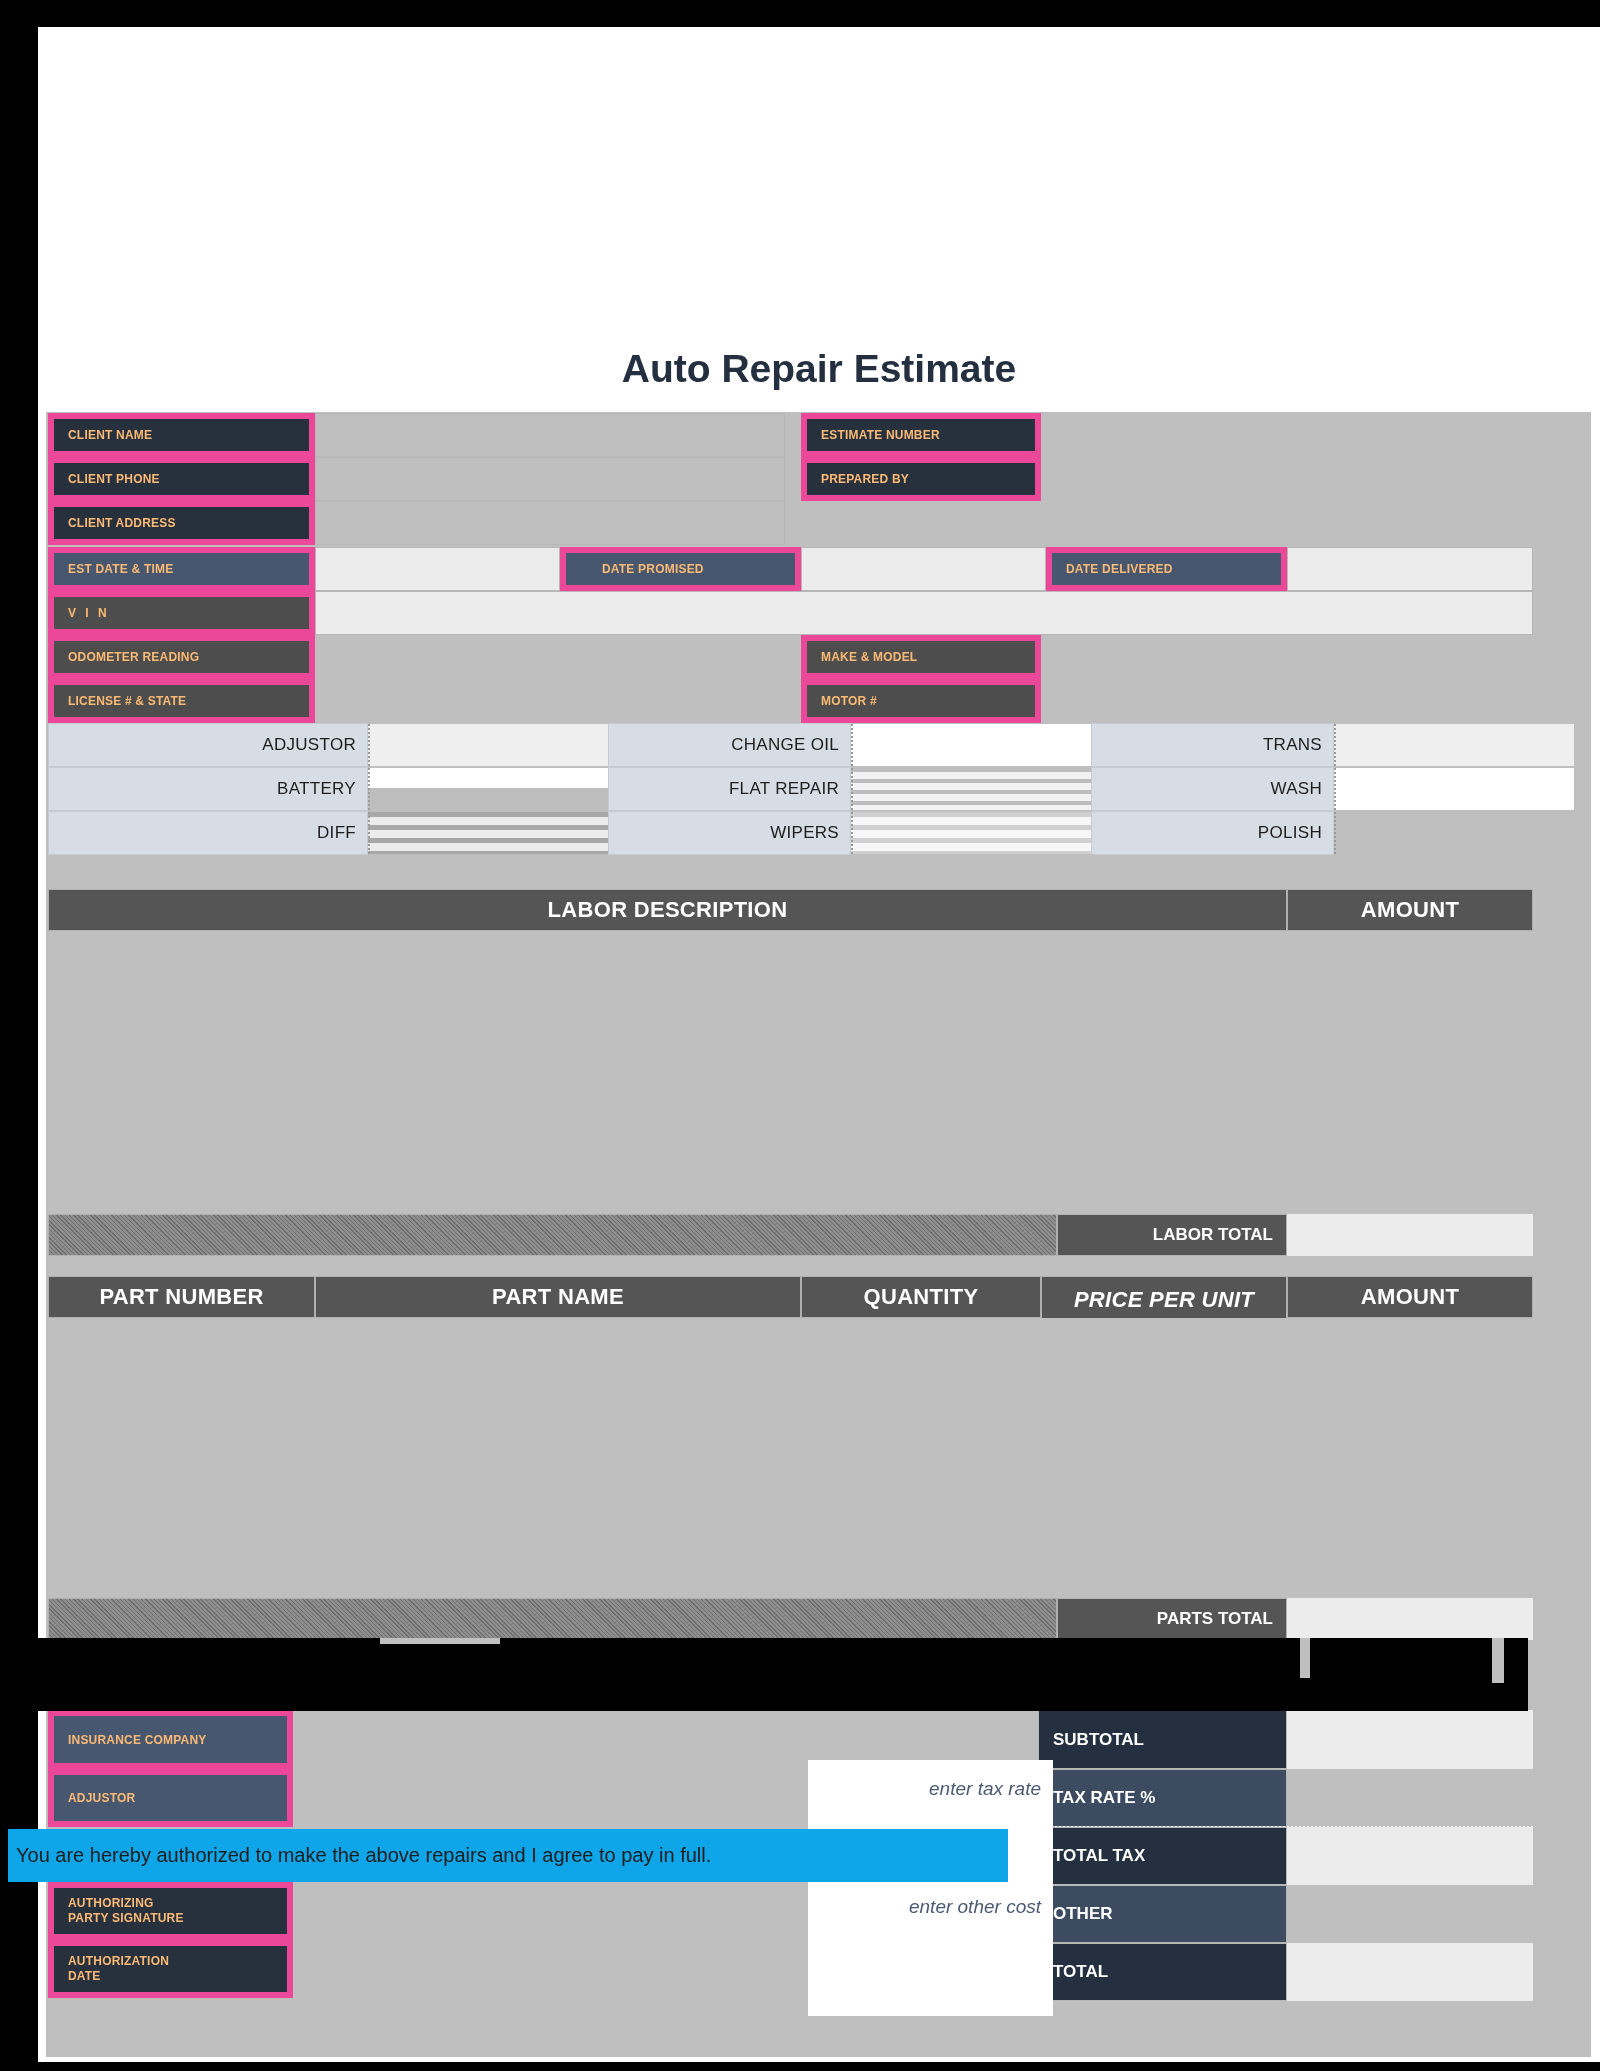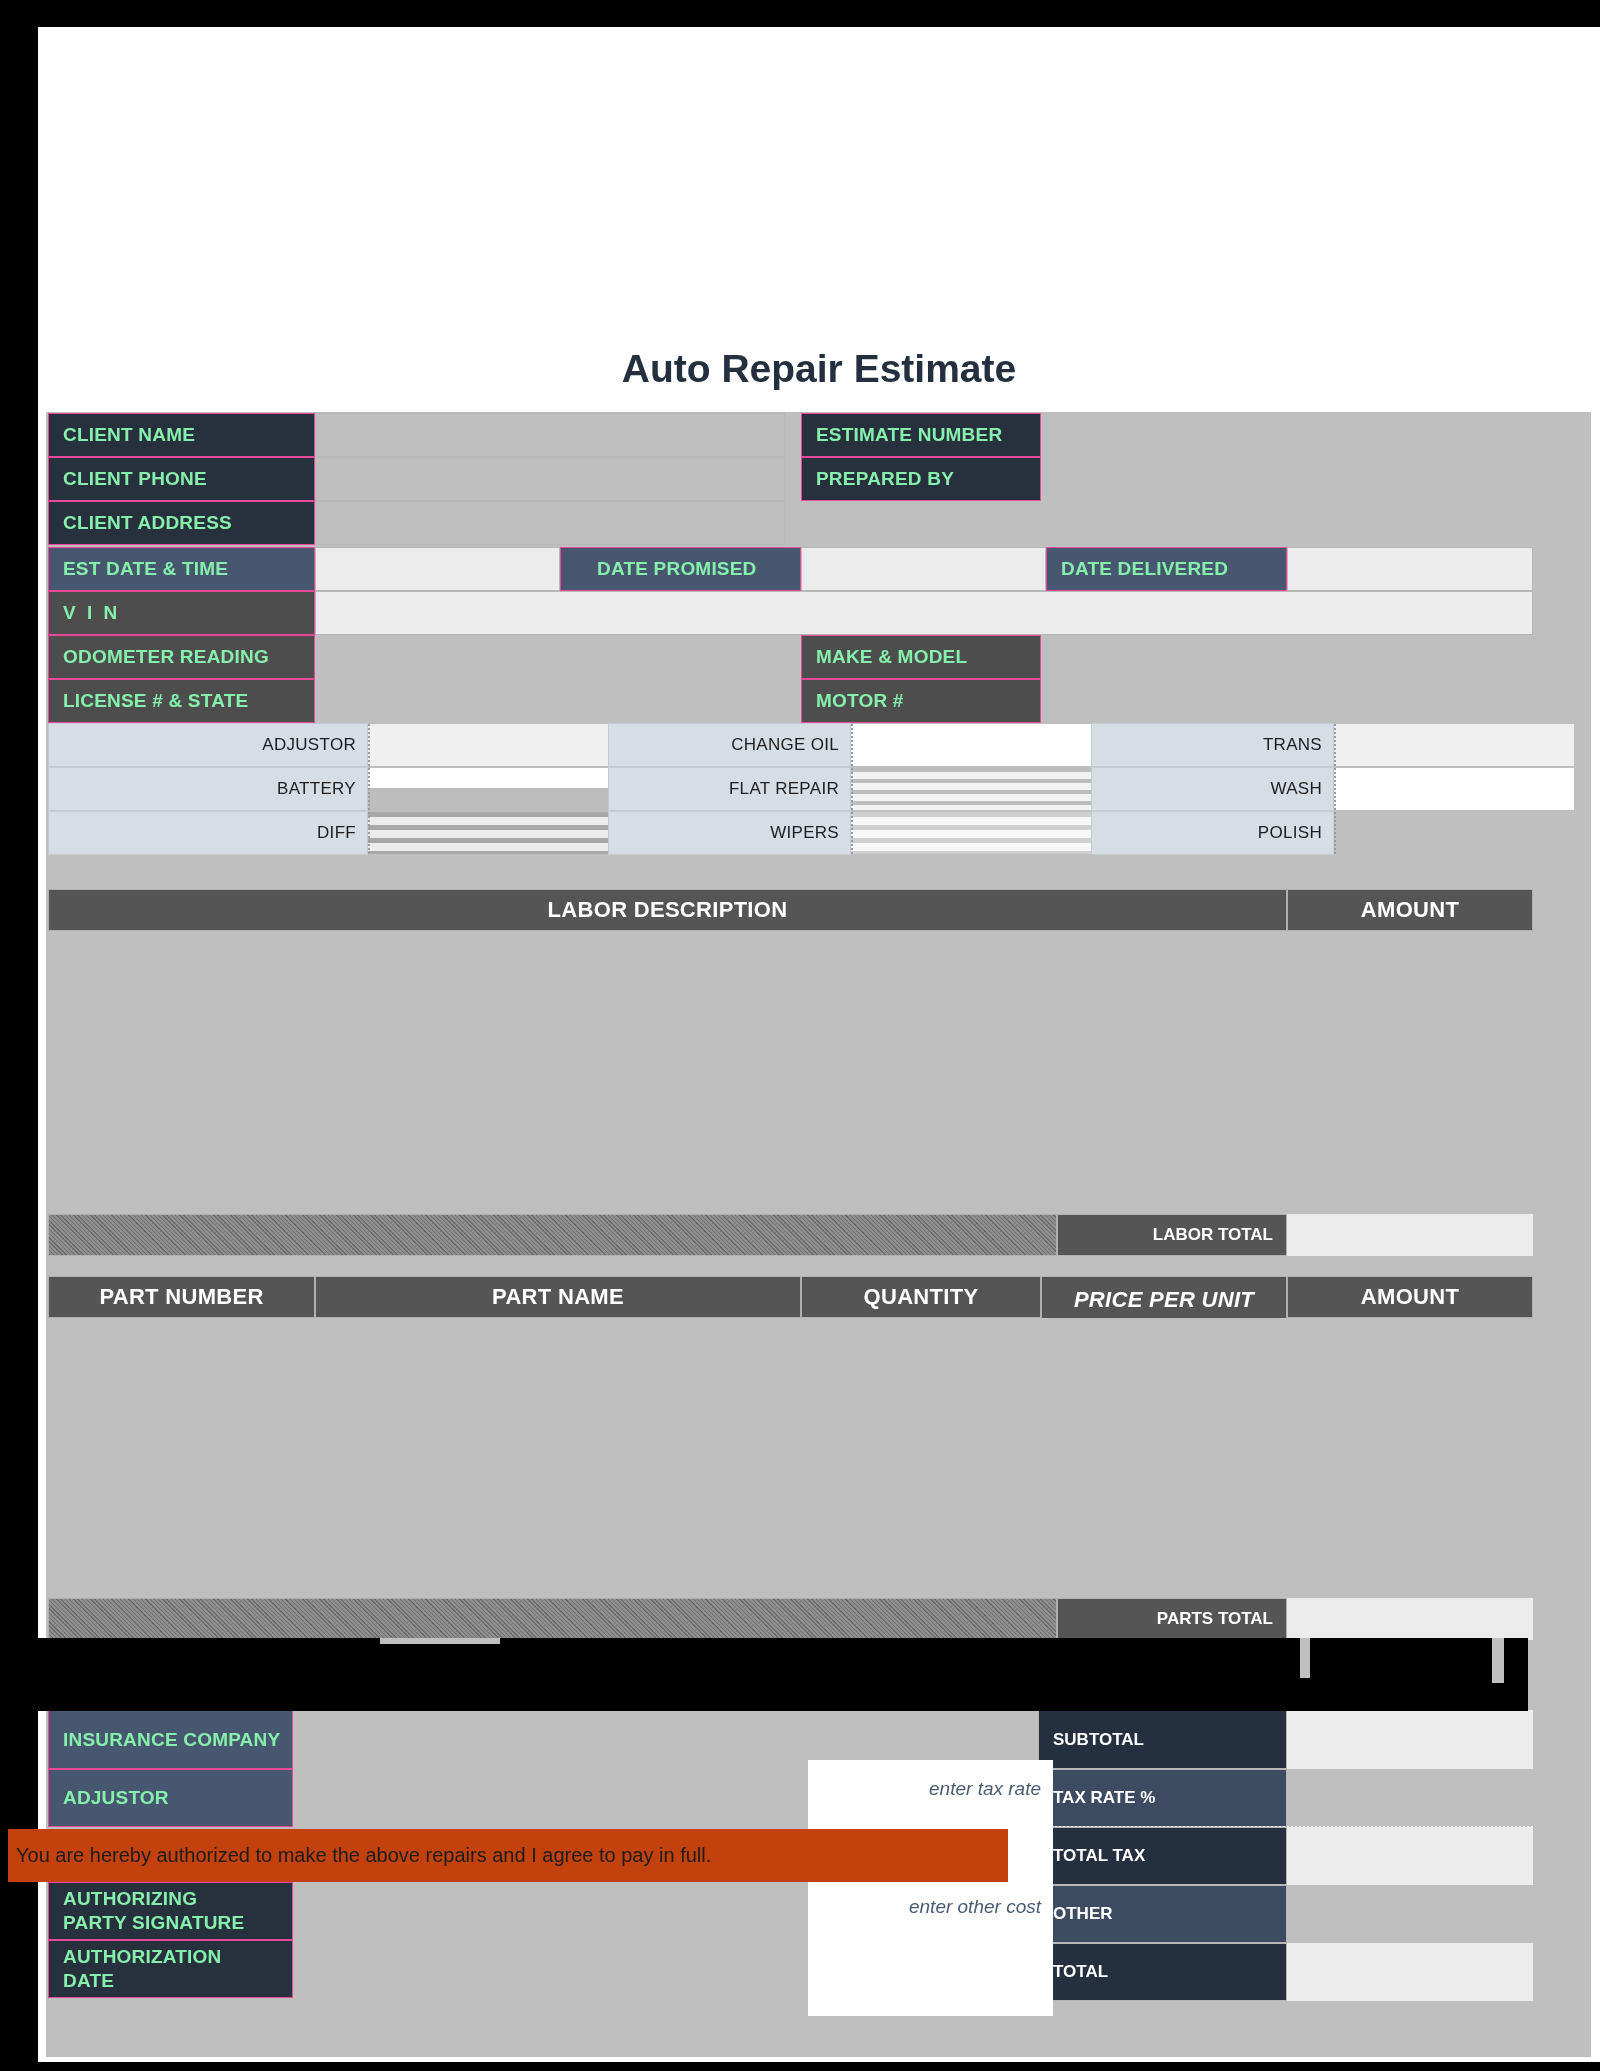--- a/index.html
+++ b/index.html
@@ -64,25 +64,25 @@
     text-align: center;
     font-size: 39px; font-weight: bold; color: #24303f;
     letter-spacing: 0px;
   }
 
   
   .lbl {
     position: absolute;
     display: flex; align-items: center;
     box-sizing: border-box;
-    color: #86efac;
-    font-size: 19px; font-weight: bold;
+    color: #fdba74;
+    font-size: 12px; font-weight: bold;
     padding-left: 14px;
     letter-spacing: .2px;
-    border: 1px solid #ec4899;
+    border: 6px solid #ec4899;
   }
   .lbl.dark   { background: #27303d; }
   .lbl.slate  { background: #47576f; }
   .lbl.gray   { background: #4d4d4d; }
   .lbl.two-line { line-height: 1.25; display:flex; flex-direction:column; justify-content:center; align-items:flex-start; }
 
   .val {
     position: absolute;
     box-sizing: border-box;
     border: 1px solid #b7b7b7;
@@ -147,21 +147,21 @@
   .blank-body {
     position: absolute;
     background: #bfbfbf;
     box-sizing: border-box;
   }
 
   
   .auth-text {
     position: absolute;
     font-size: 20px; color: #1d1d1d;
-    background: #c2410c;
+    background: #0ea5e9;
     display: flex; align-items: center;
     box-sizing: border-box;
     padding-left: 8px;
   }
 
   
   .hint {
     position: absolute;
     display: flex; align-items: center; justify-content: flex-end;
     box-sizing: border-box;

